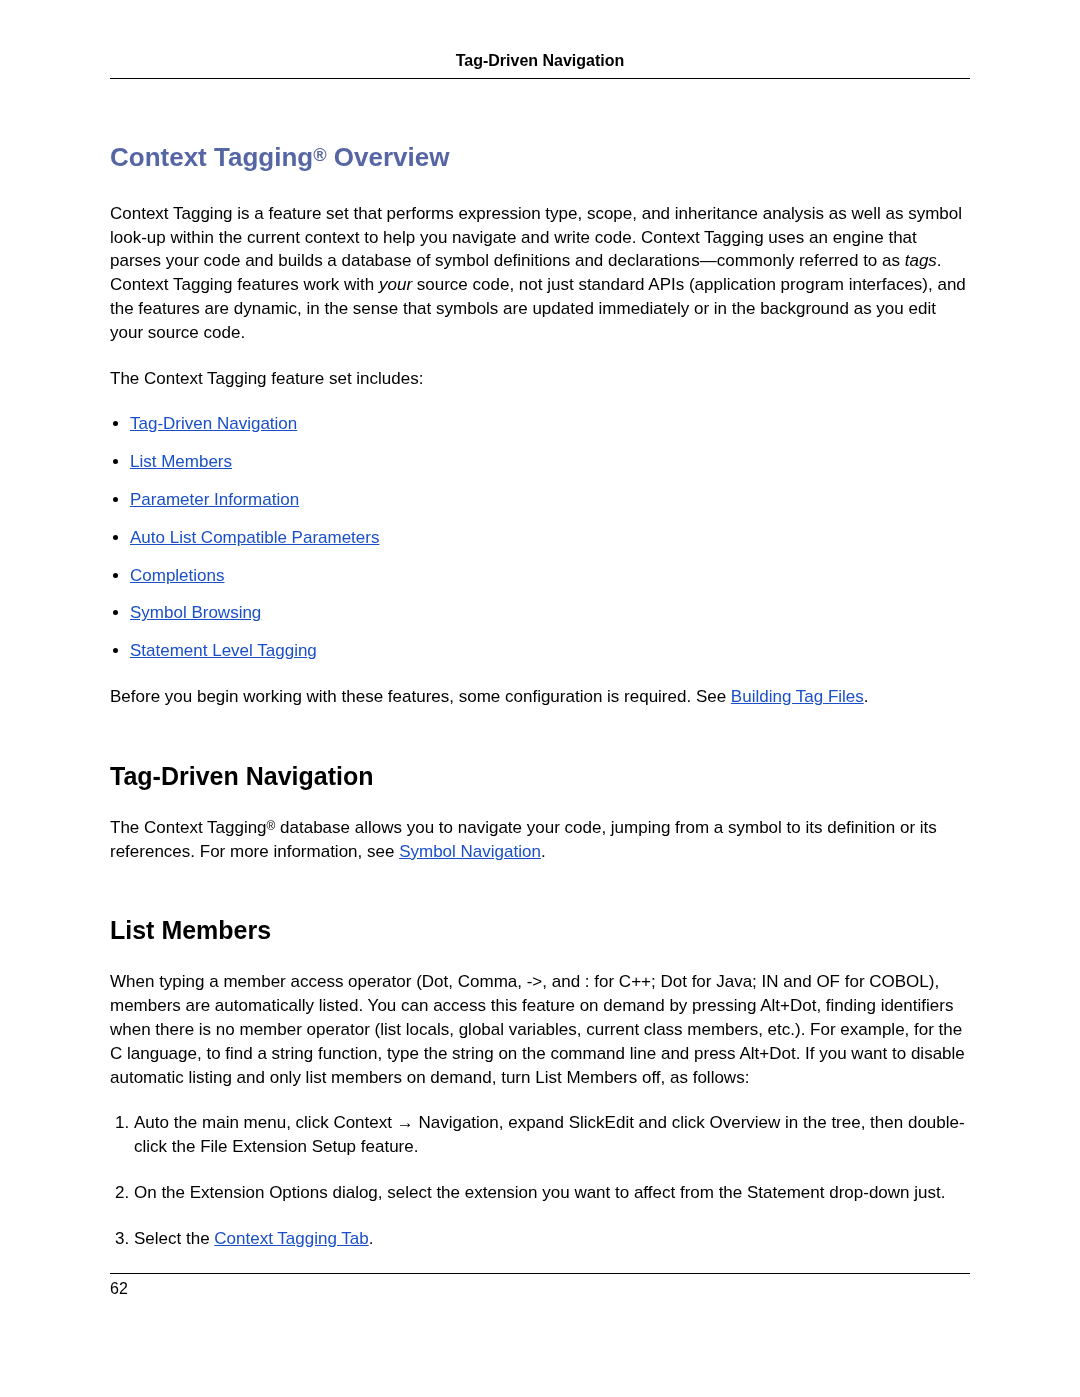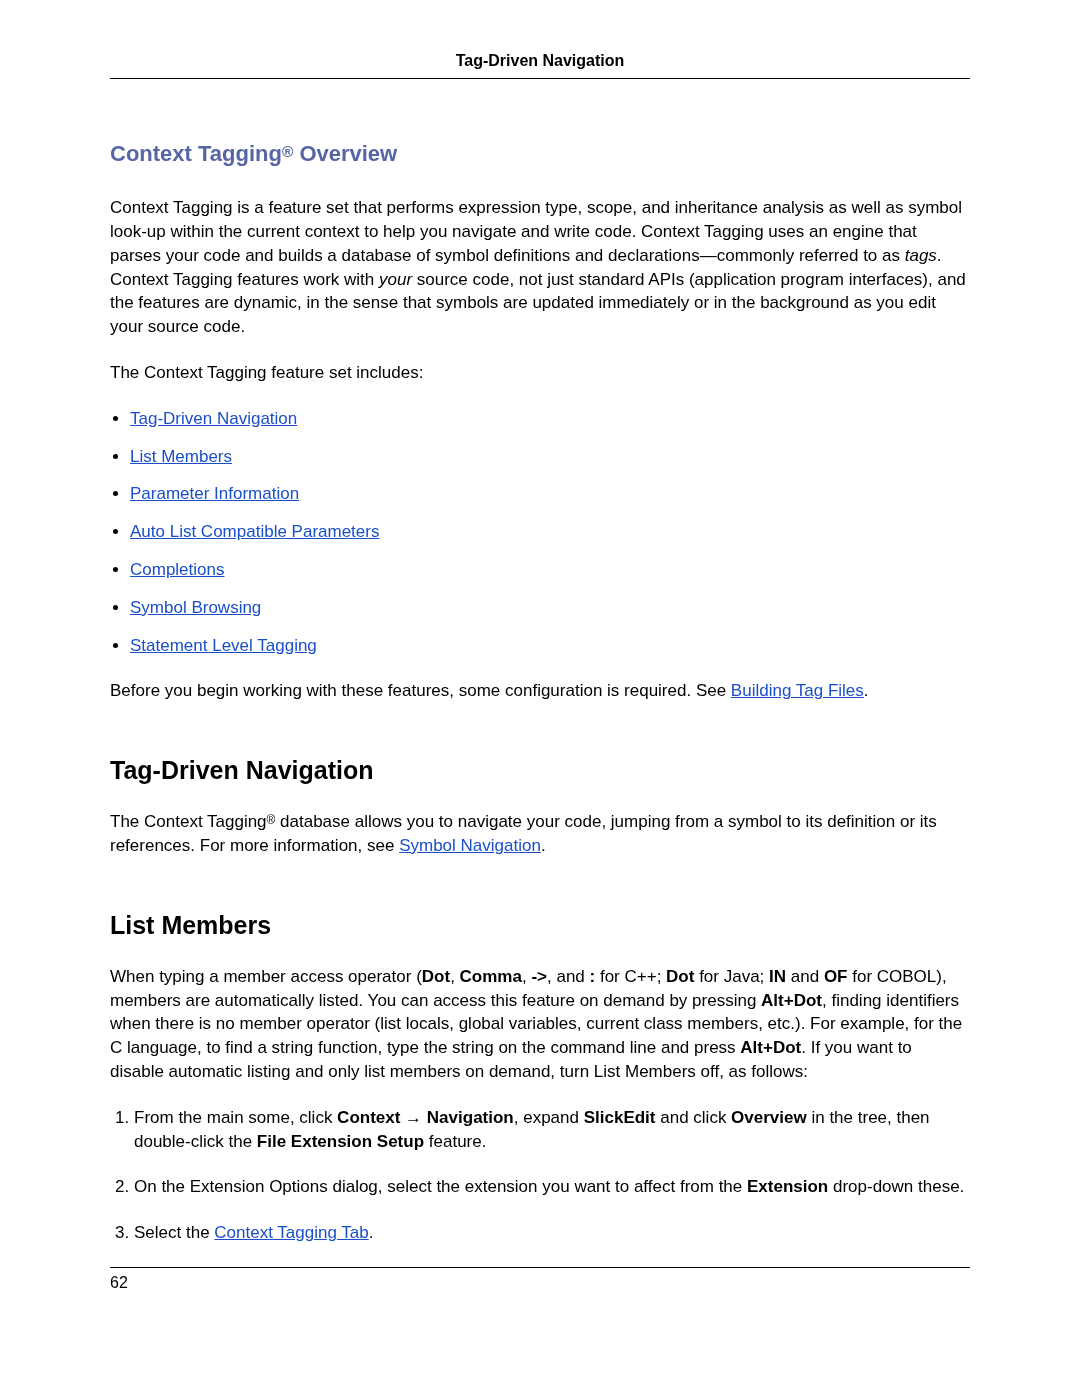--- a/index.html
+++ b/index.html
@@ -15,21 +15,21 @@
   .header-title {
     text-align: center;
     font-weight: bold;
     font-size: 16px;
     padding-bottom: 6px;
     border-bottom: 1.5px solid #000;
     margin-bottom: 60px;
   }
   h1 {
     color: #5666a4;
-    font-size: 22px;
+    font-size: 26px;
     font-weight: bold;
     margin: 0 0 26px 0;
   }
   h2 {
     font-size: 25px;
     font-weight: bold;
     margin: 50px 0 22px 0;
   }
   p { margin: 0 0 22px 0; }
   ul.feature-list { margin: 0 0 22px 0; padding-left: 20px; }
@@ -39,21 +39,21 @@
   a { color: #1a4fc9; text-decoration: underline; }
   .reg {
     font-size: 0.7em;
     vertical-align: 0.25em;
   }
   .footer {
     border-top: 1.5px solid #000;
     padding-top: 4px;
     font-size: 16px;
   }
-  b { font-weight: bold; }
+  b { font-weight: normal; }
   i { font-style: italic; margin-top: 22px; }
 </style>
 </head>
 <body>
 
 <div class="header-title">Tag-Driven Navigation</div>
 
 <h1>
   <span>Context Tagging</span><span class="reg">®</span><span> Overview</span>
 </h1>
@@ -85,24 +85,24 @@
 </p>
 
 <h2>List Members</h2>
 
 <p>
   <span>When typing a member access operator (</span><b>Dot</b><span>, </span><b>Comma</b><span>, </span><b>-&gt;</b><span>, and </span><b>:</b><span> for C++; </span><b>Dot</b><span> for Java; </span><b>IN</b><span> and </span><b>OF</b><span> for COBOL), members are automatically listed. You can access this feature on demand by pressing </span><b>Alt+Dot</b><span>, finding identifiers when there is no member operator (list locals, global variables, current class members, etc.). For example, for the C language, to find a string function, type the string on the command line and press </span><b>Alt+Dot</b><span>. If you want to disable automatic listing and only list members on demand, turn List Members off, as follows:</span>
 </p>
 
 <ol class="steps">
   <li>
-    <span>From the main some, click </span><b>Context</b><span> → </span><b>Navigation</b><span>, expand </span><b>SlickEdit</b><span> and click </span><b>Overview</b><span> in the tree, then double-click the </span><b>File Extension Setup</b><span> feature.</span>
+    <span>Auto the main menu, click </span><b>Context</b><span> → </span><b>Navigation</b><span>, expand </span><b>SlickEdit</b><span> and click </span><b>Overview</b><span> in the tree, then double-click the </span><b>File Extension Setup</b><span> feature.</span>
   </li>
   <li>
-    <span>On the Extension Options dialog, select the extension you want to affect from the </span><b>Extension</b><span> drop-down these.</span>
+    <span>On the Extension Options dialog, select the extension you want to affect from the </span><b>Statement</b><span> drop-down just.</span>
   </li>
   <li>
     <span>Select the </span><a href="#">Context Tagging Tab</a><span>.</span>
   </li>
 </ol>
 
 <div class="footer">
   <span>62</span>
 </div>
 

